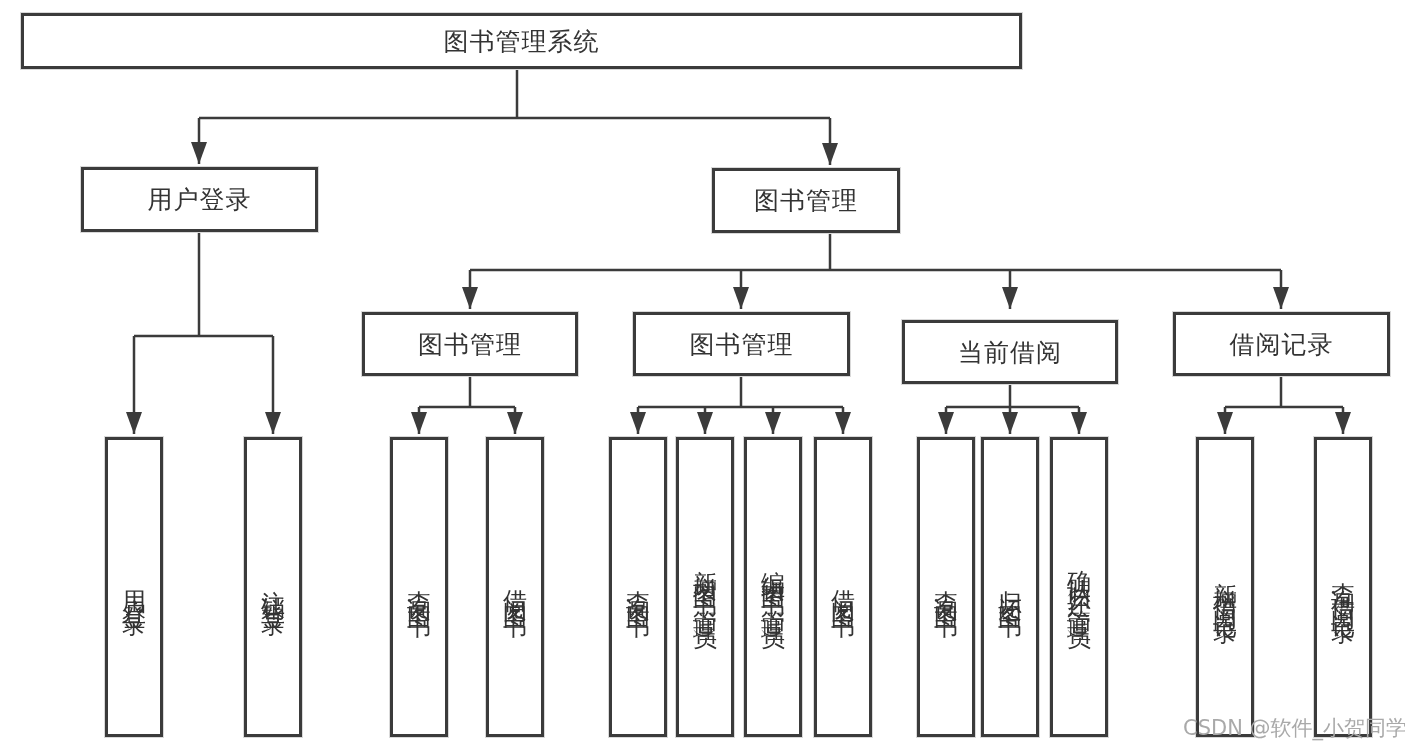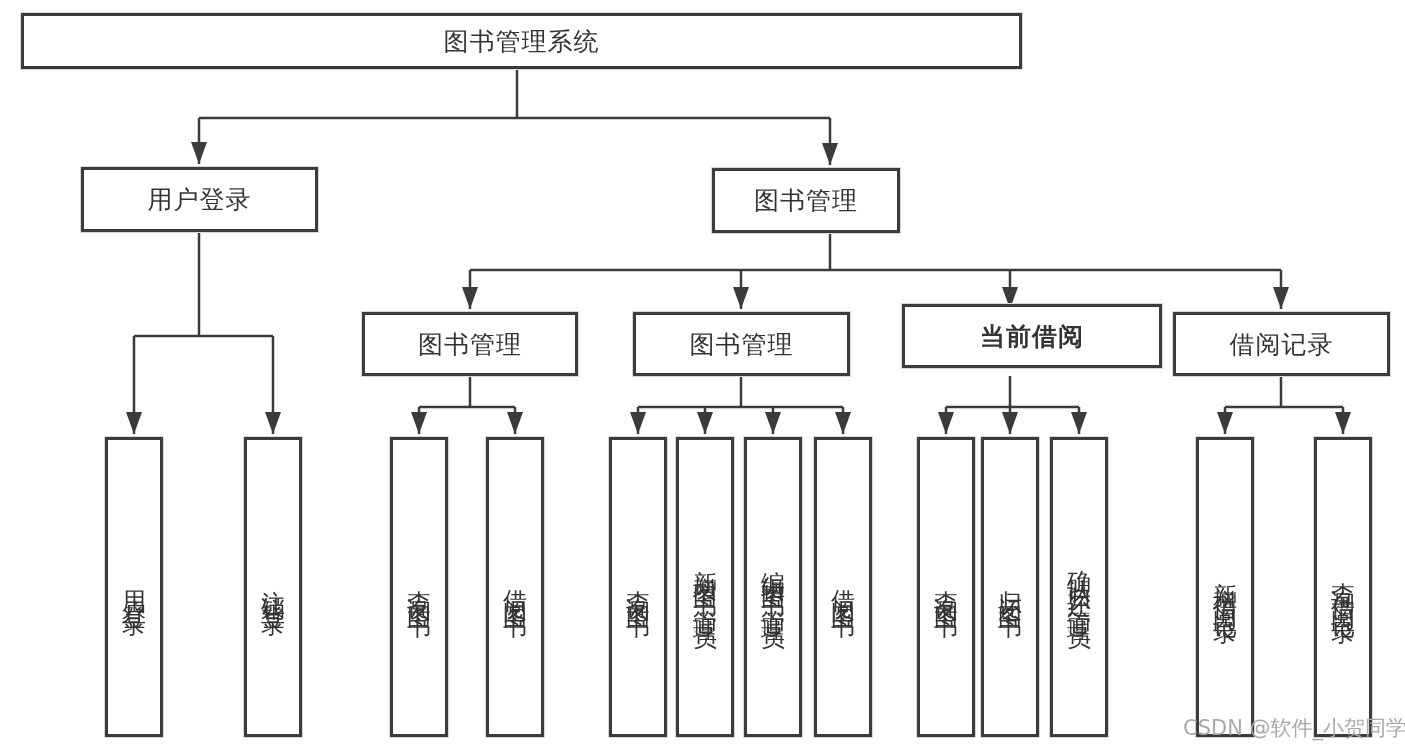--- a/index.html
+++ b/index.html
@@ -118,21 +118,21 @@
   <div class="box" style="left:712px; top:168px; width:188px; height:65px;font-family:Liberation Mono, monospace;">
     <span>图书管理</span>
   </div>
 
   <div class="box" style="left:362px; top:312px; width:216px; height:64px;">
     <span>图书管理</span>
   </div>
   <div class="box" style="left:633px; top:312px; width:217px; height:64px;">
     <span>图书管理</span>
   </div>
-  <div class="box" style="left:902px; top:304px; width:260px; height:64px;font-weight:bold;">
+  <div class="box" style="left:902px; top:320px; width:216px; height:64px;">
     <span>当前借阅</span>
   </div>
   <div class="box" style="left:1173px; top:312px; width:217px; height:64px;">
     <span>借阅记录</span>
   </div>
 
   <div class="box leaf" style="left:105px; top:437px; width:58px; height:300px;">
     <span class="vtext">用户登录</span>
   </div>
   <div class="box leaf" style="left:244px; top:437px; width:58px; height:300px;">

